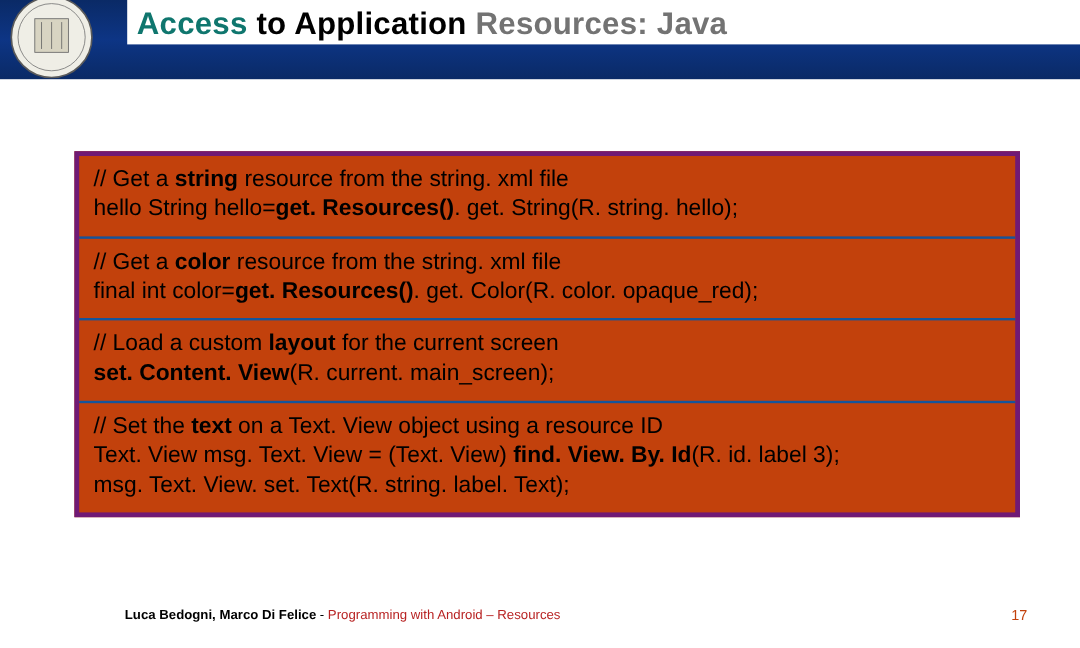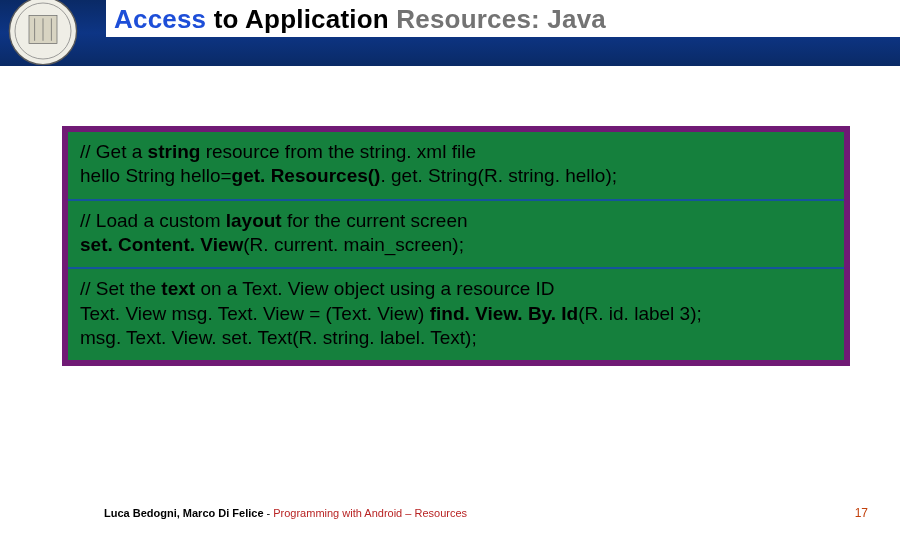--- a/index.html
+++ b/index.html
@@ -1,27 +1,27 @@
 <!DOCTYPE html>
 <html><head>
 <meta charset="utf-8">
 <style>
   html,body{margin:0;padding:0;width:900px;height:540px;background:#fff;font-family:Arial,Helvetica,sans-serif;overflow:hidden}
   .banner{position:relative;height:66px;background:linear-gradient(#0a2a66 0%,#0d3585 50%,#0a2a66 100%);}
   .title-bar{position:absolute;left:106px;top:0;right:0;height:35px;background:#fff;display:flex;align-items:center;padding-left:8px;padding-top:2px}
   .seal{position:absolute;left:8px;top:-4px;width:70px;height:70px}
   .title-main{font-size:26px;font-weight:bold;letter-spacing:.2px;white-space:nowrap}
-  .t-blue{color:#1d4ed8}
+  .t-blue{color:#0f766e}
   .t-black{color:#000}
   .t-red{color:#737373}
-  .code-box{margin:60px 50px 0 62px;border:6px solid #701a75;background:#15803d}
+  .code-box{margin:60px 50px 0 62px;border:4px solid #701a75;background:#c2410c}
   .block{padding:8px 10px 10px 12px;font-size:19px;line-height:1.28;color:#000;font-family:Arial,Helvetica,sans-serif}
   .block+.block{border-top:2px solid #15549c}
   b{font-weight:bold}
-  .footer{position:absolute;bottom:18px;left:0;right:0;height:18px;display:flex;align-items:center;font-size:11px;padding:0 32px 0 104px}
+  .footer{position:absolute;bottom:18px;left:0;right:12px;height:18px;display:flex;align-items:center;font-size:11px;padding:0 32px 0 104px}
   .foot-auth{color:#000;font-weight:bold}
   .foot-sep{color:#000;margin:0 3px}
   .foot-topic{color:#b82323;font-weight:normal}
   .foot-page{margin-left:auto;color:#c2410c;font-size:12px}
 </style>
 </head>
 <body>
 
 <div class="banner">
   <div class="title-bar">
@@ -38,20 +38,24 @@
     <line x1="62" y1="32" x2="62" y2="64" stroke="#666"></line>
   </svg>
 </div>
 
 <div class="code-box">
   <div class="block">
     <span>// Get a </span><b>string</b><span> resource from the string. xml file</span><br>
     <span>hello String hello=</span><b>get. Resources()</b><span>. get. String(R. string. hello);</span>
   </div>
   <div class="block">
+    <span>// Get a </span><b>color</b><span> resource from the string. xml file</span><br>
+    <span>final int color=</span><b>get. Resources()</b><span>. get. Color(R. color. opaque_red);</span>
+  </div>
+  <div class="block">
     <span>// Load a custom </span><b>layout</b><span> for the current screen</span><br>
     <b>set. Content. View</b><span>(R. current. main_screen);</span>
   </div>
   <div class="block">
     <span>// Set the </span><b>text</b><span> on a Text. View object using a resource ID</span><br>
     <span>Text. View msg. Text. View = (Text. View) </span><b>find. View. By. Id</b><span>(R. id. label 3);</span><br>
     <span>msg. Text. View. set. Text(R. string. label. Text);</span>
   </div>
 </div>
 

